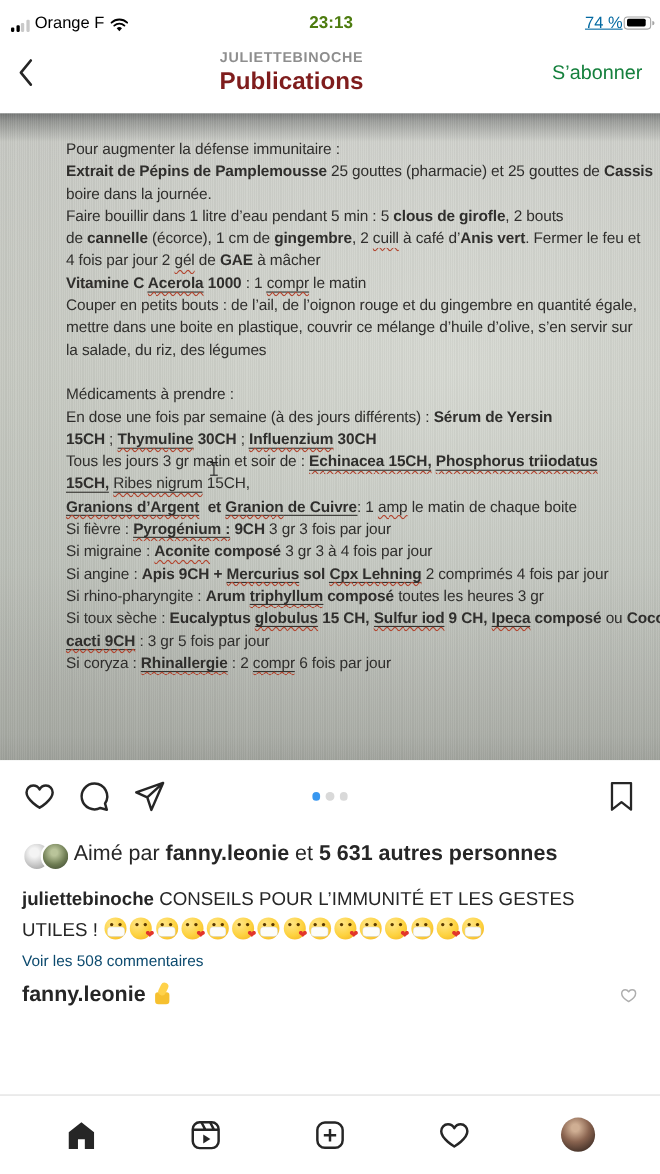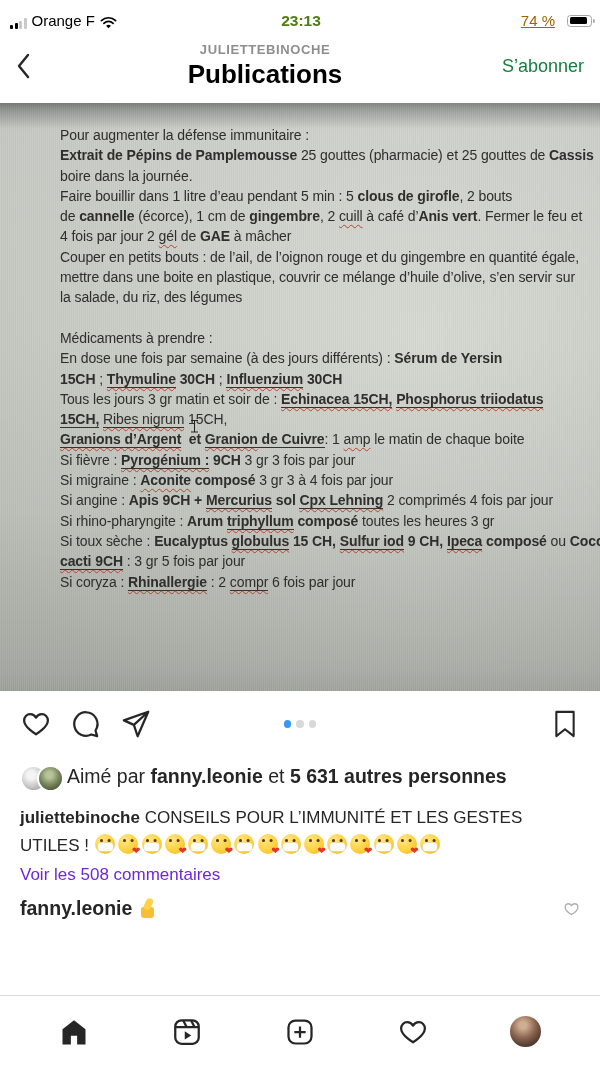--- a/index.html
+++ b/index.html
@@ -8,31 +8,31 @@
 
   
   .status-bar { height:35px; display:flex; align-items:center; padding:6px 8px 0 10px; font-size:15px; }
   .sb-left { display:flex; align-items:flex-end; gap:5px; width:215px; }
   .signal { display:flex; align-items:flex-end; gap:1.5px; height:11px; }
   .signal i { display:block; width:3px; border-radius:1px; background:#000; }
   .signal i:nth-child(1){height:4px} .signal i:nth-child(2){height:6.5px}
   .signal i:nth-child(3){height:8.5px;background:#c9c9c9} .signal i:nth-child(4){height:11px;background:#c9c9c9}
   .carrier { font-size:15px; color:#000; }
   .sb-center { flex:1; text-align:center; font-weight:700; font-size:15.5px; color:#4d7c0f; }
-  .sb-right { width:215px; display:flex; justify-content:flex-end; align-items:center; gap:12px; color:#a16207;text-decoration:underline; }
+  .sb-right { width:215px; display:flex; justify-content:flex-end; align-items:center; gap:1px; color:#0369a1;text-decoration:underline; }
   .battery { width:25px; height:12px; border:1px solid #a6a6a6; border-radius:3.5px; position:relative; }
   .battery::after { content:""; position:absolute; right:-3.5px; top:3.5px; width:2px; height:4px; background:#a6a6a6; border-radius:0 2px 2px 0; }
   .battery .fill { position:absolute; left:1.5px; top:1.5px; bottom:1.5px; background:#000; border-radius:1.5px; }
 
   
   .header { height:62px; display:flex; align-items:center; padding:0 16px; }
   .back { width:40px; height:40px; display:flex; align-items:center; cursor:pointer; }
   .head-center { flex:1; text-align:center; line-height:1.25; }
   .head-user { font-size:13px; font-weight:700; letter-spacing:.6px; color:#8e8e8e; }
-  .head-title { font-size:26px; font-weight:700; color:#000000; }
+  .head-title { font-size:22px; font-weight:700; color:#7f1d1d; }
   .follow { width:110px; text-align:right; font-size:18px; color:#15803d; cursor:pointer; }
 
   
   .photo { position:relative; margin-top:6px; height:588px; overflow:hidden;
     background:linear-gradient(180deg,#7d7f7e 0,#9c9e9b 7px,#d3d5cf 26px,#cfd2ca 40%,#c6cac2 70%,#b2b5ae 96%,#a9aca5 100%); }
   .photo::before { content:""; position:absolute; inset:0;
     background:repeating-linear-gradient(90deg, rgba(255,255,255,.045) 0 1px, rgba(0,0,0,.035) 1px 2px); }
   .photo::after { content:""; position:absolute; inset:0;
     background:radial-gradient(ellipse at 70% 40%, rgba(255,255,255,.16), rgba(0,0,0,.06) 85%); }
   .doc { position:relative; z-index:2; padding:22px 0 0 36px; font-size:14px; line-height:20.3px;
@@ -71,21 +71,21 @@
   .caption b { font-weight:700; }
   .emoji { display:inline-block; width:20px; height:20px; border-radius:50%;
     background:radial-gradient(circle at 35% 30%, #ffe27a 10%, #fdd23f 55%, #f2ae1f); vertical-align:-3px;
     margin:0 1.6px; position:relative; }
   .emoji::before { content:""; position:absolute; width:3px; height:3.4px; border-radius:50%;
     background:#5b3a00; left:4.6px; top:5.4px; box-shadow:7.6px 0 0 #5b3a00; }
   .emoji.mask::after { content:""; position:absolute; left:2.6px; right:2.6px; top:9.6px; height:7.6px;
     background:#fcfcfa; border-radius:3px; box-shadow:0 0 0 .5px #dcdcd4; }
   .emoji.kiss::after { content:"❤"; position:absolute; right:-2px; bottom:-2px; font-size:10px; color:#e2352b; line-height:1; }
 
-  .view-comments { padding:6px 20px 0 20px; font-size:17px; color:#6d28d9; cursor:pointer; }
+  .view-comments { padding:6px 20px 0 20px; font-size:14px; color:#0c4a6e; cursor:pointer; }
 
   .comment-row { padding:12px 20px 0 20px; font-size:19.5px; display:flex; align-items:center; }
   .comment-row b { font-weight:700; }
   .thumb { display:inline-block; width:21px; height:20px; position:relative; margin-left:8px; vertical-align:-3px; }
   .thumb::before { content:""; position:absolute; left:1px; bottom:0; width:13px; height:11px;
     background:#f6c02f; border-radius:2.5px 2.5px 3px 3px; }
   .thumb::after { content:""; position:absolute; left:4.5px; top:0; width:6.5px; height:12px;
     background:#ffd24a; border-radius:3.5px; transform:rotate(26deg); }
   .comment-like { margin-left:auto; cursor:pointer; display:flex; }
 
@@ -143,20 +143,21 @@
 </div>
 
 <div class="photo">
   <div class="doc" id="doc-lines">
       <div class="doc-line"><span>Pour augmenter la défense immunitaire :</span></div>
       <div class="doc-line"><span class="b">Extrait de Pépins de Pamplemousse</span><span> 25 gouttes (pharmacie) et 25 gouttes de </span><span class="b">Cassis</span></div>
       <div class="doc-line"><span>boire dans la journée.</span></div>
       <div class="doc-line"><span>Faire bouillir dans 1 litre d’eau pendant 5 min : 5 </span><span class="b">clous de girofle</span><span>, 2 bouts</span></div>
       <div class="doc-line"><span>de </span><span class="b">cannelle</span><span> (écorce), 1 cm de </span><span class="b">gingembre</span><span>, 2 </span><span class="w">cuill</span><span> à café d’</span><span class="b">Anis vert</span><span>. Fermer le feu et</span></div>
       <div class="doc-line"><span>4 fois par jour 2 </span><span class="w">gél</span><span> de </span><span class="b">GAE</span><span> à mâcher</span></div>
+      <div class="doc-line"><span class="b">Vitamine C </span><span class="b w u">Acerola</span><span class="b"> 1000</span><span> : 1 </span><span class="w u">compr</span><span> le matin</span></div>
       <div class="doc-line"><span>Couper en petits bouts : de l’ail, de l’oignon rouge et du gingembre en quantité égale,</span></div>
       <div class="doc-line"><span>mettre dans une boite en plastique, couvrir ce mélange d’huile d’olive, s’en servir sur</span></div>
       <div class="doc-line"><span>la salade, du riz, des légumes</span></div>
       <div class="doc-line blank"><span></span></div>
       <div class="doc-line"><span>Médicaments à prendre :</span></div>
       <div class="doc-line"><span>En dose une fois par semaine (à des jours différents) : </span><span class="b">Sérum de Yersin</span></div>
       <div class="doc-line"><span class="b">15CH</span><span> ; </span><span class="b w u">Thymuline</span><span class="b"> 30CH</span><span> ; </span><span class="b w u">Influenzium</span><span class="b"> 30CH</span></div>
       <div class="doc-line"><span>Tous les jours 3 gr matin et soir de : </span><span class="b w u">Echinacea 15CH,</span><span> </span><span class="b w u">Phosphorus triiodatus</span></div>
       <div class="doc-line"><span class="b u">15CH,</span><span> </span><span class="w u">Ribes nigrum</span><span> 15CH,</span></div>
       <div class="doc-line"><span class="b w u">Granions d’Argent</span><span class="b">  et </span><span class="b w u">Granion</span><span class="b u"> de Cuivre</span><span>: 1 </span><span class="w">amp</span><span> le matin de chaque boite</span></div>

